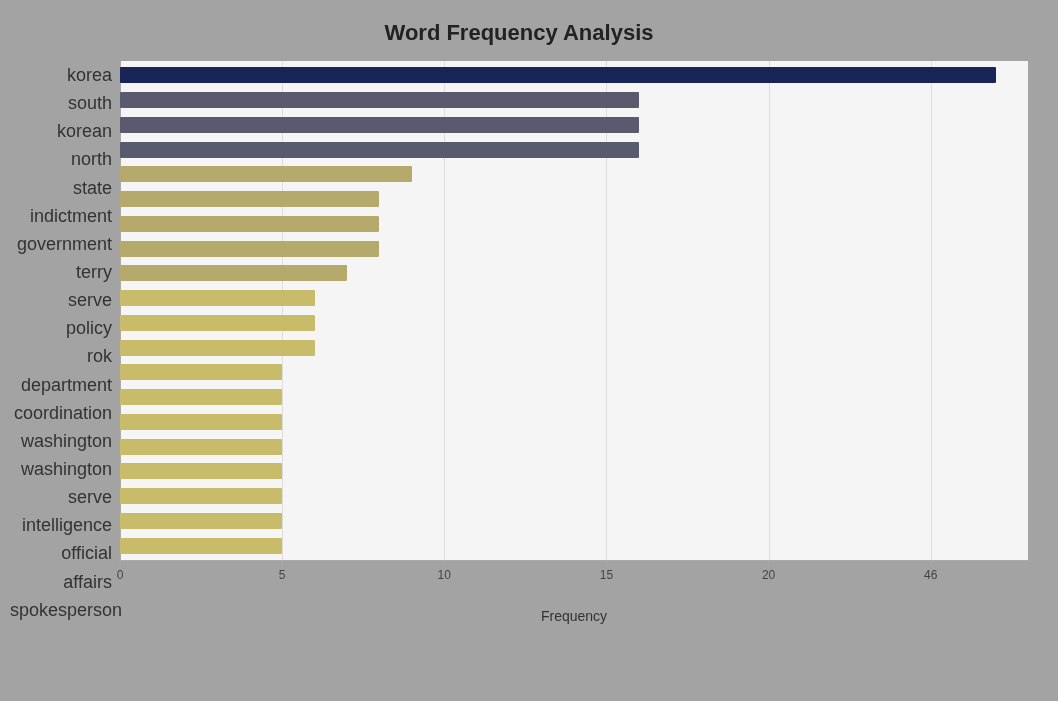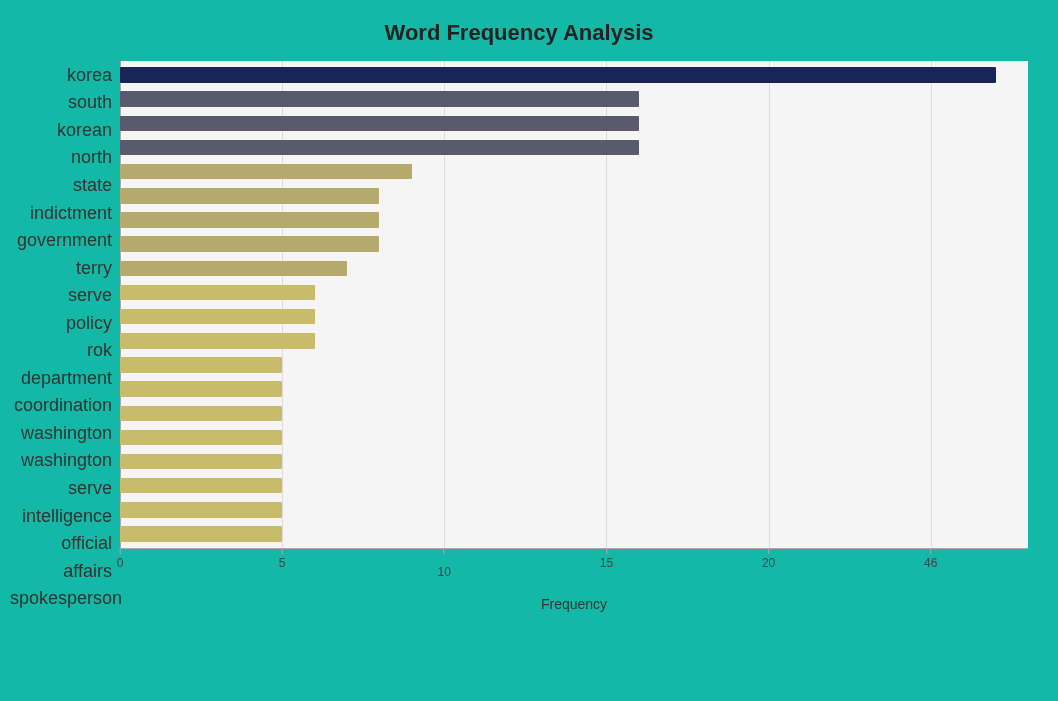--- a/index.html
+++ b/index.html
@@ -6,24 +6,24 @@
     body {
       background: #f5f5f5;
       font-family: Arial, sans-serif;
       display: flex;
       justify-content: center;
       align-items: center;
       width: 1058px;
       height: 701px;
     }
     .chart-container {
-      background: #14b8a6;
+      background: #a3a3a3;
       width: 1058px;
       height: 701px;
-      padding: 20px 30px 60px 10px;
+      padding: 20px 30px 48px 10px;
       position: relative;
     }
     .chart-title {
       text-align: center;
       font-size: 22px;
       font-weight: bold;
       color: #222;
       margin-bottom: 15px;
     }
     .chart-area {
@@ -222,21 +222,21 @@
       <div class="x-axis">
         <div class="x-ticks" id="x-ticks">
             <div class="x-tick" style="position: absolute; left: 0%; transform: translateX(-50%);">
               <div class="x-tick-mark"></div>
               <span>0</span>
             </div>
             <div class="x-tick" style="position: absolute; left: 17.8571%; transform: translateX(-50%);">
               <div class="x-tick-mark"></div>
               <span>5</span>
             </div>
-            <div class="x-tick" style="position: absolute; left: 35.7143%; transform: translateX(-50%); gap: 9px;">
+            <div class="x-tick" style="position: absolute; left: 35.7143%; transform: translateX(-50%);">
               <div class="x-tick-mark"></div>
               <span>10</span>
             </div>
             <div class="x-tick" style="position: absolute; left: 53.5714%; transform: translateX(-50%);">
               <div class="x-tick-mark"></div>
               <span>15</span>
             </div>
             <div class="x-tick" style="position: absolute; left: 71.4286%; transform: translateX(-50%);">
               <div class="x-tick-mark"></div>
               <span>20</span>

